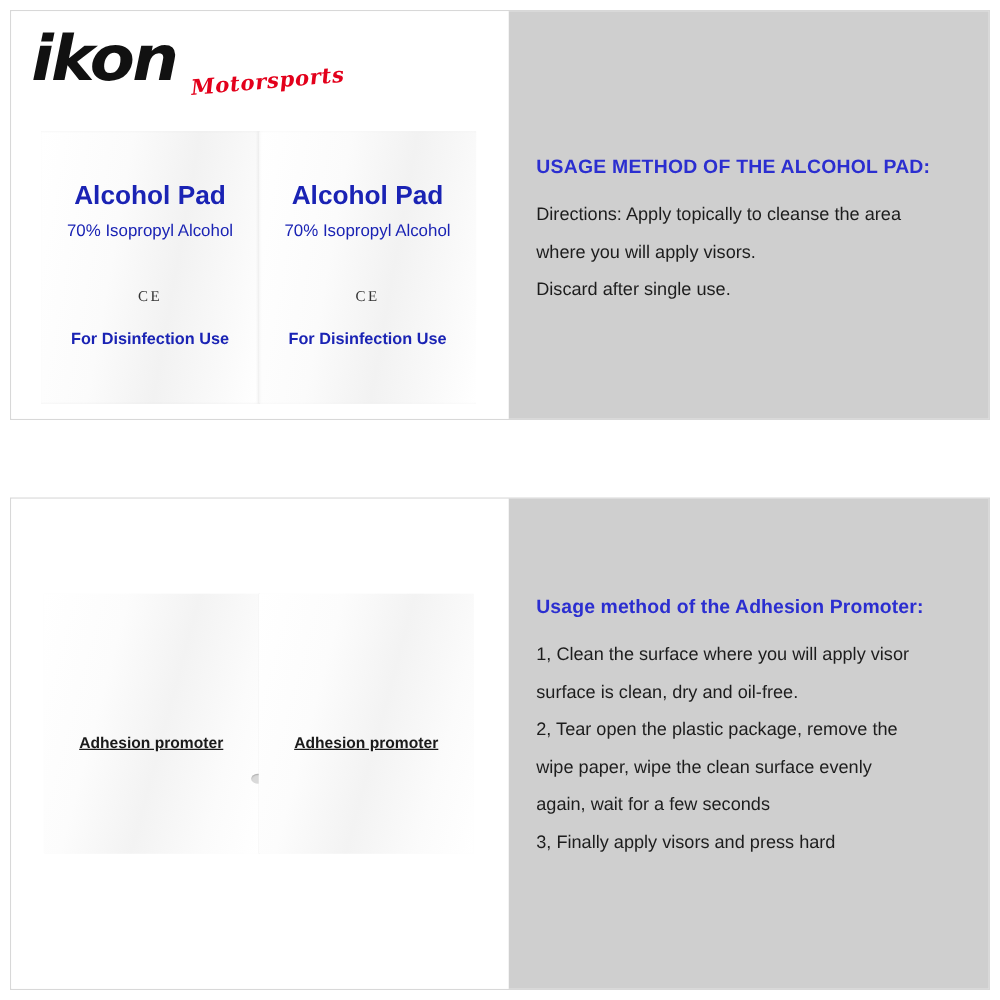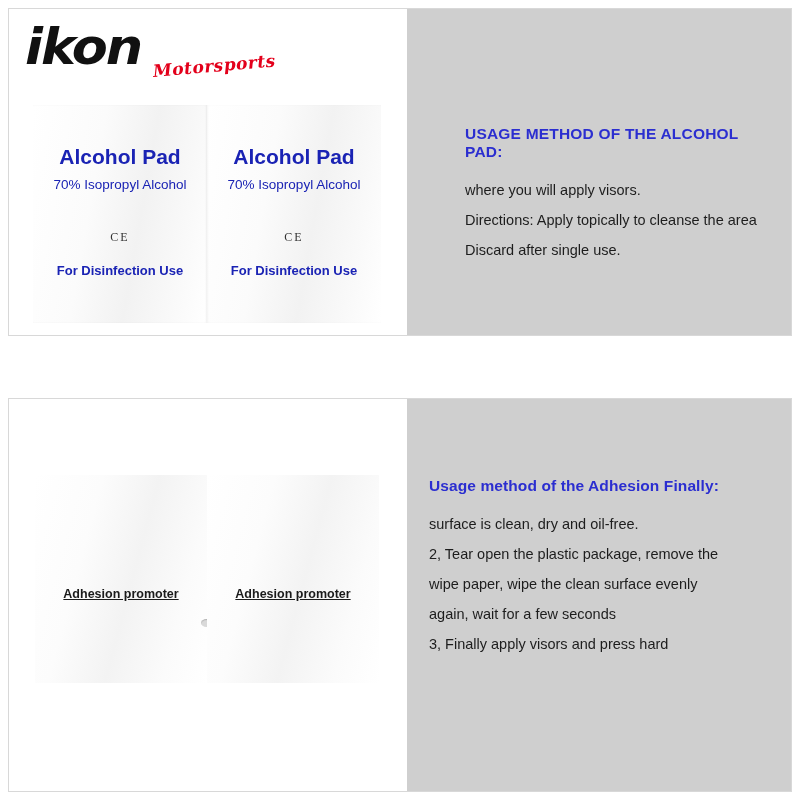--- a/index.html
+++ b/index.html
@@ -192,21 +192,21 @@
     background: #d9d9d9;
     box-shadow: inset 0 1px 1px rgba(0,0,0,0.18);
   }
 
   
   .txt-block {
     position: absolute;
     left: 22px;
     right: 16px;
   }
-  .txt-top { top: 116px; margin-left: 36px; }
+  .txt-top { top: 116px; }
   .txt-bottom { top: 78px; }
   .txt-head {
     color: #2b2ed0;
     font-size: 15.5px;
     font-weight: bold;
     font-family: "Liberation Sans", sans-serif;
     margin-bottom: 14px;
     letter-spacing: 0.1px;
   }
   .txt-head.caps { letter-spacing: 0.2px; }
@@ -245,22 +245,22 @@
           <div class="pad-ce">CE</div>
           <div class="pad-foot">For Disinfection Use</div>
         </div>
       </div>
 
     </div>
 
     <div class="panel-right">
       <div class="txt-block txt-top">
         <div class="txt-head caps">USAGE METHOD OF THE ALCOHOL PAD:</div>
+        <div class="txt-line">Directions: Apply topically to cleanse the area</div>
         <div class="txt-line">where you will apply visors.</div>
-        <div class="txt-line">Directions: Apply topically to cleanse the area</div>
         <div class="txt-line">Discard after single use.</div>
       </div>
     </div>
 
   </div>
 
   <div class="panel panel-bottom">
 
     <div class="panel-left">
       <div class="promoters">
@@ -270,21 +270,22 @@
         <div class="promo-crease" style="left:172px;"></div>
         <div class="promo-notch" style="left:166px; top:144px;"></div>
         <div class="promo">
           <div class="promo-label">Adhesion promoter</div>
         </div>
       </div>
     </div>
 
     <div class="panel-right">
       <div class="txt-block txt-bottom">
-        <div class="txt-head">Usage method of the Adhesion Finally:</div>
+        <div class="txt-head">Usage method of the Adhesion Promoter:</div>
+        <div class="txt-line">1, Clean the surface where you will apply visor</div>
         <div class="txt-line">surface is clean, dry and oil-free.</div>
         <div class="txt-line">2, Tear open the plastic package, remove the</div>
         <div class="txt-line">wipe paper, wipe the clean surface evenly</div>
         <div class="txt-line">again, wait for a few seconds</div>
         <div class="txt-line">3, Finally apply visors and press hard</div>
       </div>
     </div>
 
   </div>
 

